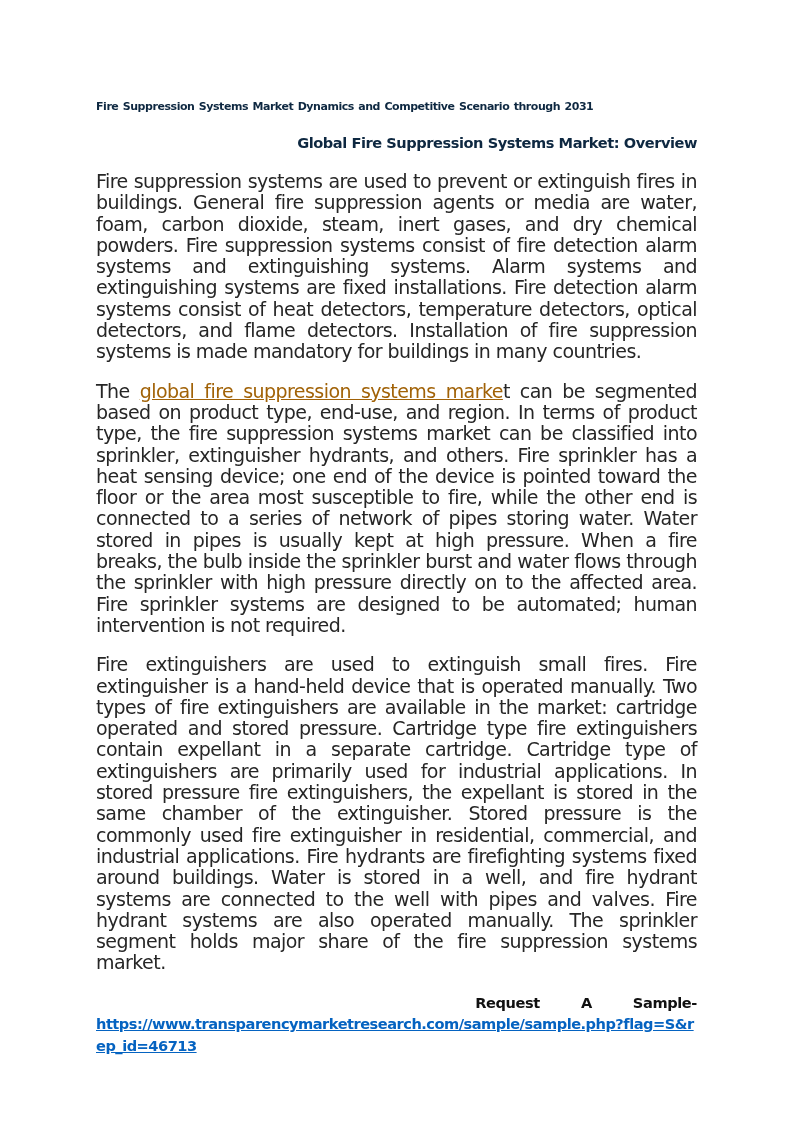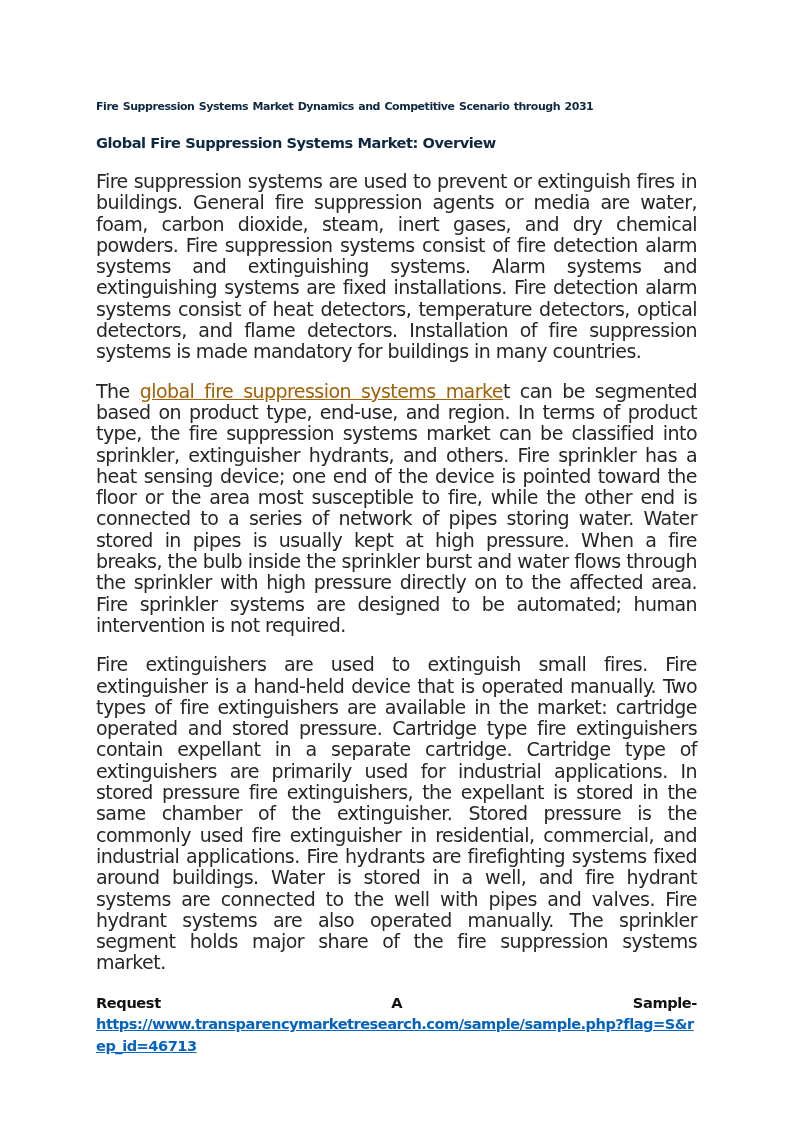--- a/index.html
+++ b/index.html
@@ -9,30 +9,30 @@
     font-family: "DejaVu Sans", sans-serif;
     color: #1f1f1f;
   }
   .h1 {
     font-weight: bold; font-size: 11px; line-height: 21.5px;
     color: #0e2841; text-align: justify; margin: 0 0 14px 0;
     letter-spacing: -0.45px; word-spacing: 1px;
   }
   .h2 {
     font-weight: bold; font-size: 14.6px; line-height: 21.5px;
-    color: #0e2841; margin: 0 0 18px 0; letter-spacing: -0.45px;
+    color: #0e2841; margin: 0 0 18px 0; letter-spacing: -0.45px; text-align: right;
   }
   .p {
     font-size: 19px; line-height: 21.3px; text-align: justify;
     margin: 0 0 18px 0; letter-spacing: -0.55px; color: #262626;
   }
   .link { color: #a16207; text-decoration: underline; }
   .req-line {
     font-weight: bold; font-size: 14.6px; line-height: 21.5px;
-    color: #111111; display: flex; justify-content: space-between;
+    color: #111111; display: flex; justify-content: flex-end;
     letter-spacing: -0.4px;
     gap: 41px;
   }
   .req-url {
     font-weight: bold; font-size: 14.6px; line-height: 21.5px;
     color: #0563c1; text-decoration: underline; word-break: break-all;
     letter-spacing: -0.5px; margin: 0 0 18px 0; display: block;
   }
 </style>
 </head>

